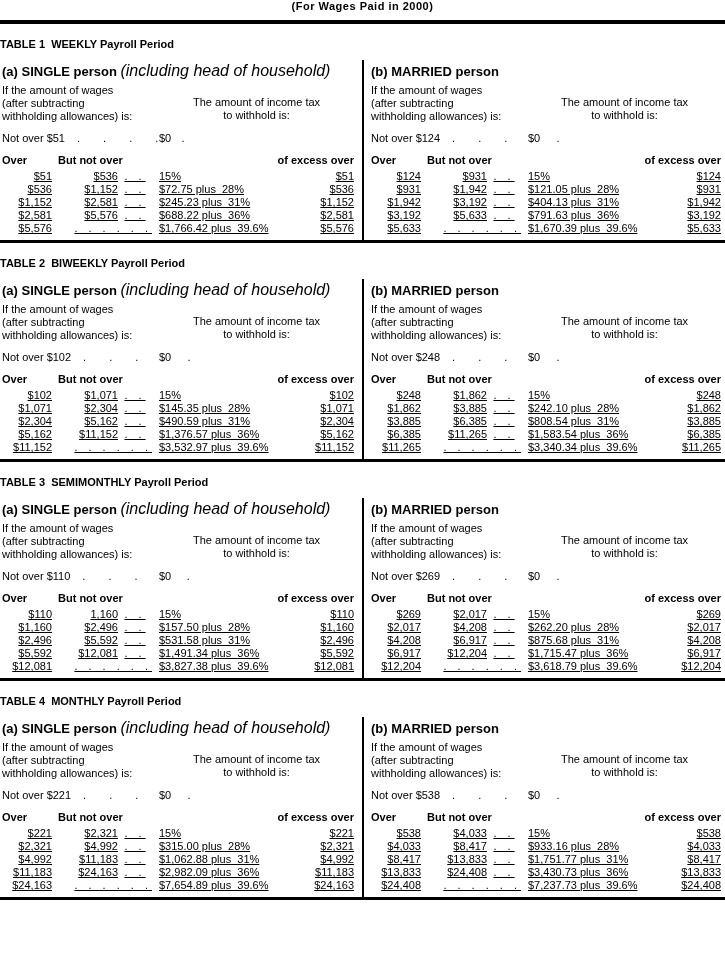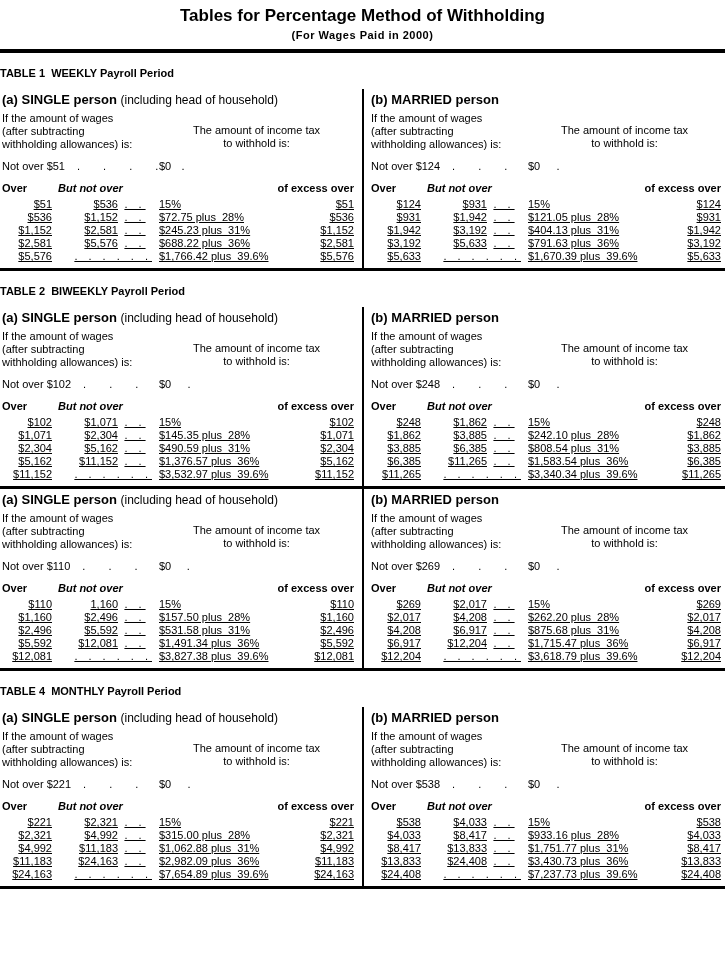--- a/index.html
+++ b/index.html
@@ -14,50 +14,49 @@
 
   
   .ptitle{font-size:11px;line-height:19px;font-weight:bold;text-align:left;margin:11px 0 6px;white-space:pre;}
   .tbody{position:relative;border-bottom:3px solid #000;padding-bottom:5px;display:flex;}
   .tbody::after{content:"";position:absolute;left:calc(50% - 1px);top:0;bottom:0;width:2px;background:#000;}
   .half{width:362px;box-sizing:border-box;}
   .half-a{padding:0 8px 0 2px;}
   .half-b{padding:0 3px 0 9px;}
 
   .sec-label{margin:3px 0 2px;font-size:13px;font-weight:bold;line-height:16px;white-space:pre;}
-  .sec-note{font-weight:normal;font-size:12px;}
+  .sec-note{font-weight:normal;font-size:16px;font-style:italic;}
 
   .intro{display:flex;margin-top:4px;line-height:13px;}
   .intro-l{flex:0 0 157px;}
   .intro-r{flex:1;margin-top:12px;text-align:center;}
 
   .notover{position:relative;display:flex;margin-top:9px;height:13px;line-height:13px;white-space:pre;}
   .no-dots{margin-left:12px;letter-spacing:10px;white-space:pre;}
   .no-amt{position:absolute;left:157px;top:0;}
 
   .colhdr{display:flex;margin-top:8px;height:14px;line-height:14px;}
   .h-over{flex:0 0 56px;}
-  .h-bno{flex:1;font-style:italic;}
+  .h-bno{flex:1;}
   .h-exc{text-align:right;}
 
   .rows{margin-top:3px;}
   .row{display:flex;height:13px;line-height:13px;white-space:pre;text-decoration:underline;}
   .c-over{flex:0 0 50px;text-align:right;}
   .c-mid{flex:0 0 100px;display:flex;}
   .c-bno{flex:1 1 0;text-align:right;overflow:hidden;}
   .c-dots{flex:0 0 auto;min-width:34px;text-align:center;letter-spacing:4px;white-space:pre;}
   .c-tax{flex:1;padding-left:7px;white-space:pre;}
   .c-exc{flex:0 0 78px;text-align:right;}
 </style>
 </head>
 <body>
 
 <div class="page">
   <header>
-    <div class="hdr-title">Tables for Percentage Method of Withholding</div>
     <div class="hdr-sub">(For Wages Paid in 2000)</div>
   </header>
   <div class="top-rule"></div>
   <main id="tables">
   <section class="ptable">
     <h2 class="ptitle">TABLE 1  WEEKLY Payroll Period</h2>
     <div class="tbody">
       <div class="half half-a">
   <div class="sec-label"><span class="sec-bold">(a) SINGLE person</span> <span class="sec-note">(including head of household)</span></div>
   <div class="intro">
@@ -185,20 +184,21 @@
               <div class="row"><span class="c-over">$1,862</span><span class="c-mid"><span class="c-bno">$3,885</span><span class="c-dots">. .</span></span><span class="c-tax">$242.10 plus  28%</span><span class="c-exc">$1,862</span></div>
               <div class="row"><span class="c-over">$3,885</span><span class="c-mid"><span class="c-bno">$6,385</span><span class="c-dots">. .</span></span><span class="c-tax">$808.54 plus  31%</span><span class="c-exc">$3,885</span></div>
               <div class="row"><span class="c-over">$6,385</span><span class="c-mid"><span class="c-bno">$11,265</span><span class="c-dots">. .</span></span><span class="c-tax">$1,583.54 plus  36%</span><span class="c-exc">$6,385</span></div>
               <div class="row"><span class="c-over">$11,265</span><span class="c-mid"><span class="c-bno"></span><span class="c-dots">. . . . . .</span></span><span class="c-tax">$3,340.34 plus  39.6%</span><span class="c-exc">$11,265</span></div>
             </div>
 </div>
     </div>
   </section>
 
   <section class="ptable">
+    <h2 class="ptitle">TABLE 3  SEMIMONTHLY Payroll Period</h2>
     <div class="tbody">
       <div class="half half-a">
   <div class="sec-label"><span class="sec-bold">(a) SINGLE person</span> <span class="sec-note">(including head of household)</span></div>
   <div class="intro">
     <div class="intro-l">
       <div>If the amount of wages</div>
       <div>(after subtracting</div>
       <div>withholding allowances) is:</div>
     </div>
     <div class="intro-r">

